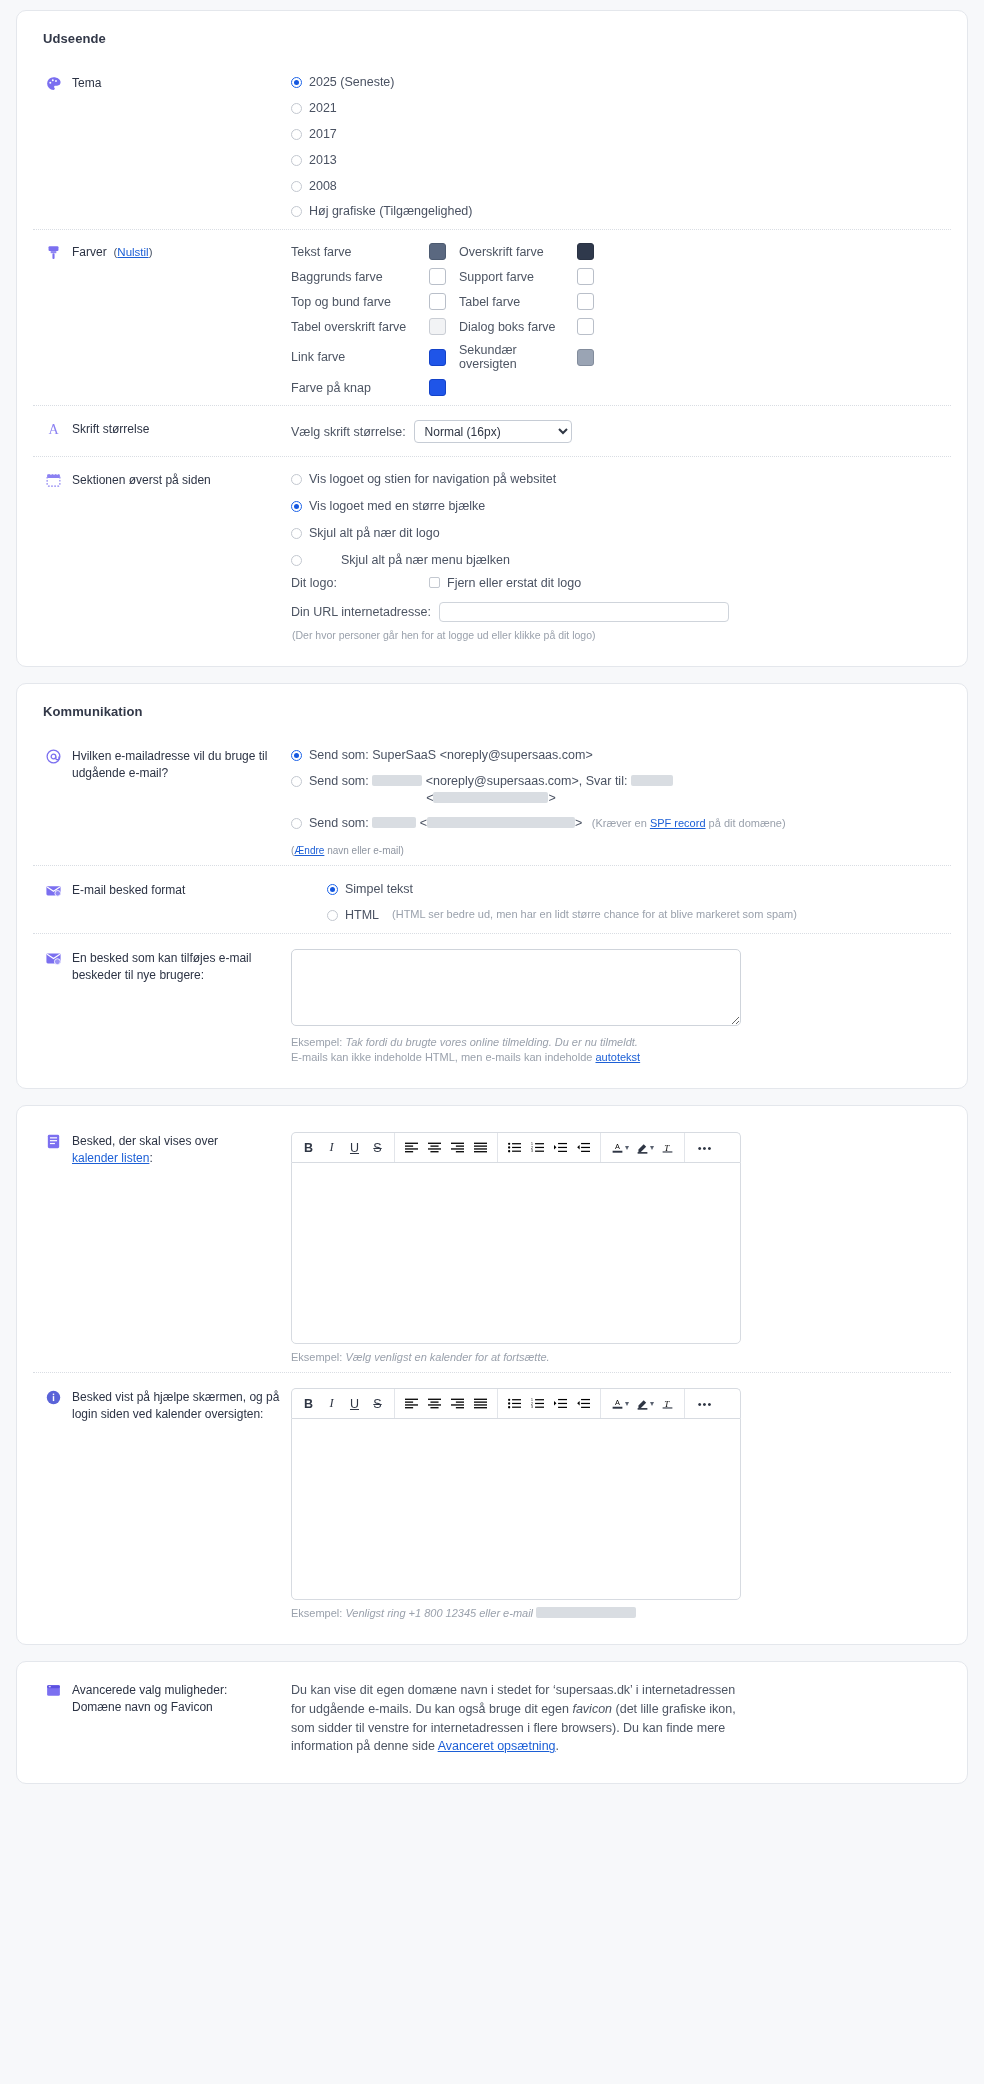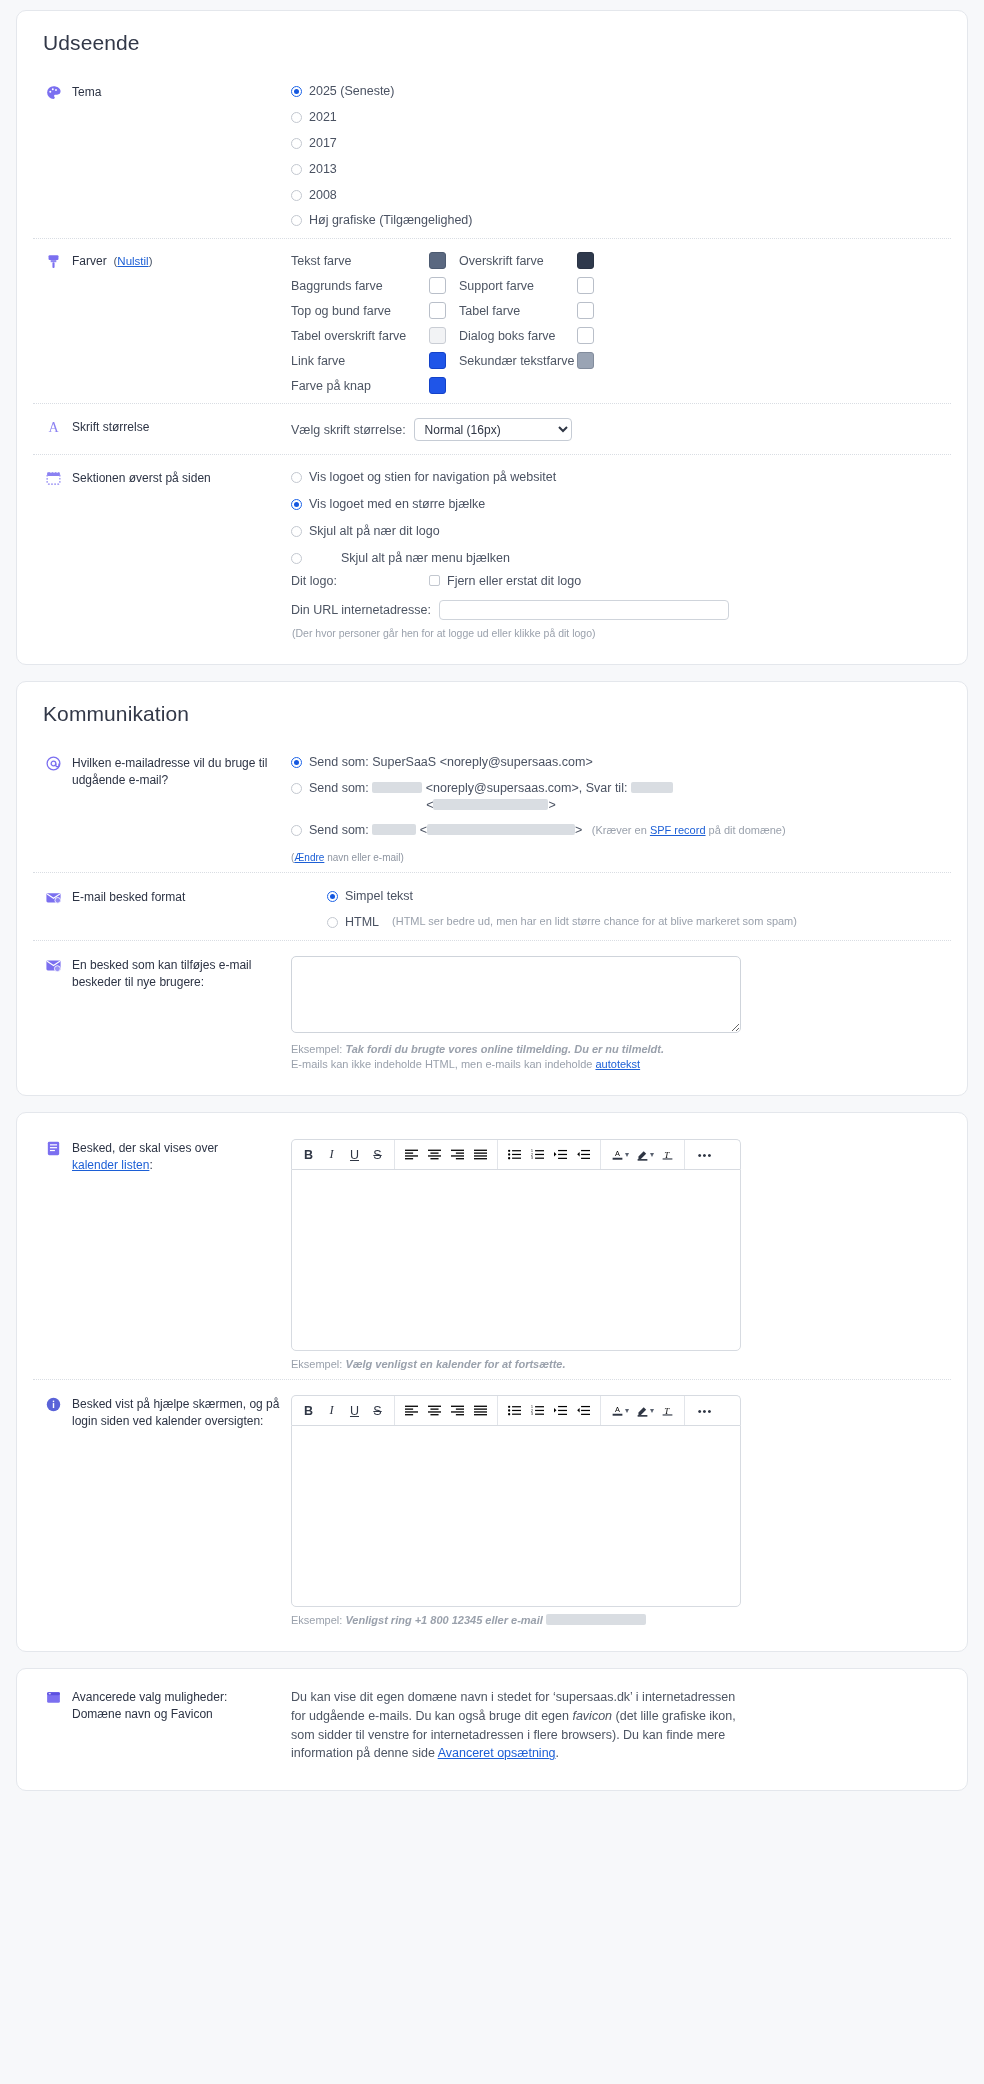--- a/index.html
+++ b/index.html
@@ -15,23 +15,23 @@
   .page { width: 984px; padding: 10px 16px 16px 16px; }
 
   .card {
     background: #ffffff;
     border: 1px solid #e4e7ec;
     border-radius: 10px;
     margin-bottom: 16px;
     padding: 14px 16px 16px 16px;
   }
   .card-title {
-    font-size: 21px;
+    font-size: 13px;
     color: #323848;
-    font-weight: 400;
+    font-weight: 700;
     margin: 6px 0 18px 10px;
     letter-spacing: 0.1px;
   }
 
   .row {
     display: flex;
     align-items: flex-start;
     padding: 9px 0 9px 0;
   }
   .row + .row { border-top: 1px dotted #d9dde3; }
@@ -126,21 +126,21 @@
   .redact { display:inline-block; background:#d9dde2; border-radius:2px; height: 11px; vertical-align: -1px; }
 
   textarea.plain {
     width: 450px; height: 77px;
     border:1px solid #cfd4db; border-radius: 5px;
     background:#fff; resize: vertical;
     font-family:"Liberation Sans", sans-serif; font-size:12px; padding:5px;
   }
 
   .ex { font-size:11px; color:#9aa1ac; margin-top:7px; }
-  .ex i { font-style: italic; font-weight: bold; }
+  .ex i { font-style: italic; }
 
   
   .editor { width: 450px; }
   .toolbar {
     border: 1px solid #d7dbe1;
     border-bottom: none;
     background: #fff;
     border-radius: 5px 5px 0 0;
     height: 30px;
     display: flex;
@@ -247,21 +247,21 @@
           <span class="cl-label">Tabel farve</span>
           <span class="sw"></span>
 
           <span class="cl-label">Tabel overskrift farve</span>
           <span class="sw greyish"></span>
           <span class="cl-label">Dialog boks farve</span>
           <span class="sw"></span>
 
           <span class="cl-label">Link farve</span>
           <span class="sw blue"></span>
-          <span class="cl-label">Sekundær tekstfarve</span>
+          <span class="cl-label">Sekundær oversigten</span>
           <span class="sw slate"></span>
 
           <span class="cl-label">Farve på knap</span>
           <span class="sw blue"></span>
           <span></span>
             <span></span>
         </div>
       </div>
     </div>
 

